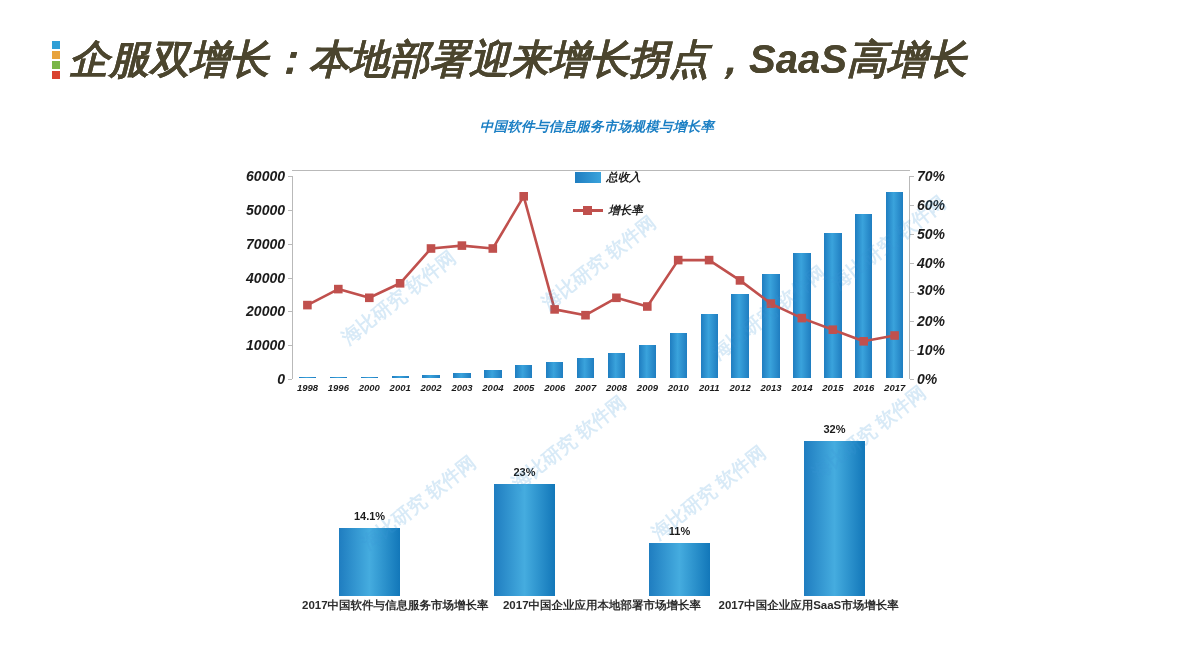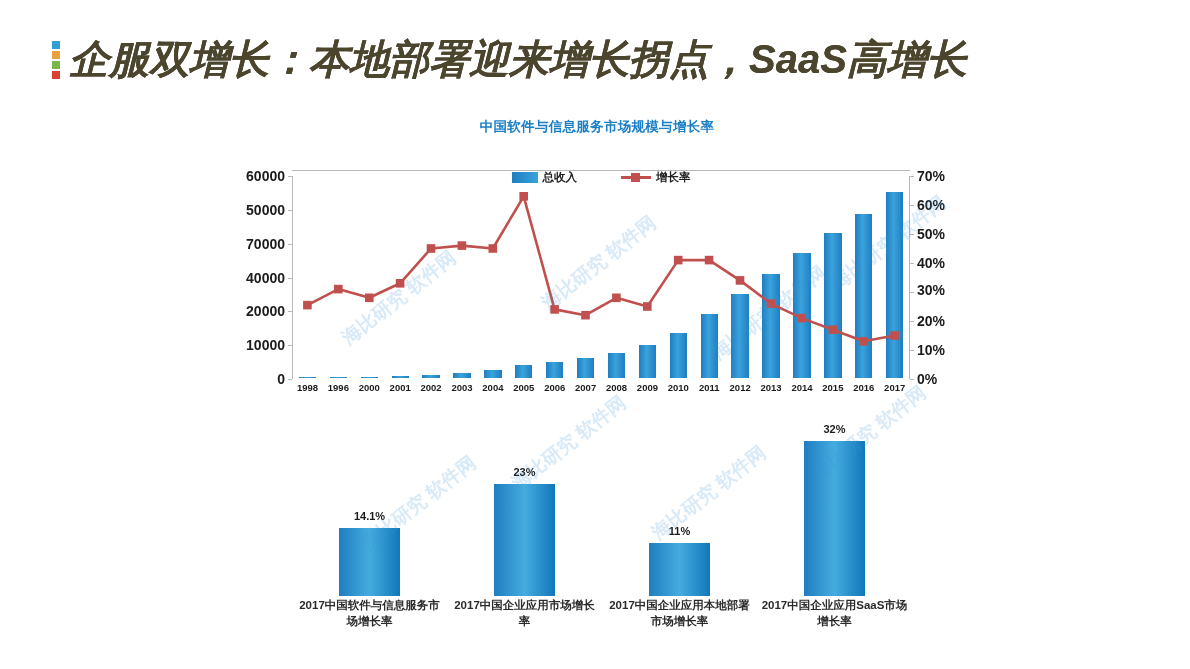--- a/index.html
+++ b/index.html
@@ -14,21 +14,21 @@
   .title-row{position:absolute;left:52px;top:38px;display:flex;align-items:center;font-style:italic;}
   .title-marks{display:flex;flex-direction:column;gap:2px;margin-right:9px;margin-top:2px;}
   .title-marks i{display:block;width:8px;height:8px;}
   .slide-title{
     font-size:40px;font-weight:bold;color:#4b452e;letter-spacing:0px;
     white-space:nowrap;line-height:1.05;
     text-shadow:0 0 0 #4b452e;
   }
 
   
-  .chart-wrap{position:absolute;left:230px;top:118px;width:740px;height:275px;}
+  .chart-wrap{position:absolute;left:230px;top:118px;width:740px;height:275px;font-style:italic;}
   .chart-title{
     text-align:center;font-size:13.5px;font-weight:bold;color:#1b7fc4;
     letter-spacing:.3px;margin-left:-6px;
   }
   .plot{position:absolute;left:62px;top:52px;width:618px;height:209px;}
   .axis-line{position:absolute;background:#b9b9b9;}
   .axis-left{left:0;top:6px;width:1px;height:203px;}
   .axis-right{right:0;top:6px;width:1px;height:203px;}
   .axis-bottom{left:0;bottom:0;width:100%;height:1px;background:#b9b9b9;}
   .tick{position:absolute;width:4px;height:1px;background:#b9b9b9;}
@@ -42,22 +42,22 @@
   .bars{position:absolute;left:0;bottom:1px;width:100%;height:203px;
         display:flex;align-items:flex-end;}
   .bslot{flex:1 1 0;display:flex;justify-content:center;align-items:flex-end;height:100%;}
   .bar{width:56%;background:linear-gradient(to right,#1f7dc0 0%,#3aa3dc 45%,#1f7dc0 100%);}
 
   .lineSvg{position:absolute;left:0;top:0;width:100%;height:209px;overflow:visible;}
 
   .xlabels{position:absolute;left:62px;top:264px;width:618px;display:flex;}
   .xlabels div{flex:1 1 0;text-align:center;font-size:9.5px;font-weight:bold;color:#1b1b1b;}
 
-  .legend{position:absolute;left:0;top:0;width:100%;display:flex;
-          justify-content:center;gap:44px;align-items:center;pointer-events:none;}
+  .legend{position:absolute;left:7px;top:0;width:100%;display:flex;
+          justify-content:center;gap:18px;align-items:center;pointer-events:none;flex-direction:column;}
   .lg{display:flex;align-items:center;gap:5px;font-size:11.5px;font-weight:bold;color:#222;}
   .lg-bar{width:26px;height:11px;background:linear-gradient(to right,#1f7dc0,#3aa3dc);}
   .lg-line{position:relative;width:30px;height:11px;}
   .lg-line .ln{position:absolute;left:0;top:4px;width:30px;height:3px;background:#c0504d;}
   .lg-line .mk{position:absolute;left:10px;top:1px;width:9px;height:9px;background:#c0504d;}
 
   
   .bottom{position:absolute;left:292px;top:398px;width:620px;height:250px;}
   .bcols{position:absolute;left:0;top:0;width:100%;height:198px;display:flex;}
   .bcol{flex:1 1 0;position:relative;height:100%;display:flex;
@@ -270,21 +270,20 @@
           <div class="bval">11%</div>
           <div class="bbar" style="height:53.42857142857143px"></div>
         </div>
         <div class="bcol">
           <div class="bval">32%</div>
           <div class="bbar" style="height:155.42857142857142px"></div>
         </div>
       </div>
     <div class="blabels" id="botLabels">
         <div>2017中国软件与信息服务市场增长率</div>
-        <div>2017中国企业应用市场增长率</div>
         <div>2017中国企业应用本地部署市场增长率</div>
         <div>2017中国企业应用SaaS市场增长率</div>
       </div>
   </div>
 
   <div class="wm" style="left:330px;top:285px;">海比研究 软件网</div>
   <div class="wm" style="left:530px;top:250px;">海比研究 软件网</div>
   <div class="wm" style="left:700px;top:300px;">海比研究 软件网</div>
   <div class="wm" style="left:820px;top:230px;">海比研究 软件网</div>
   <div class="wm" style="left:350px;top:490px;">海比研究 软件网</div>

